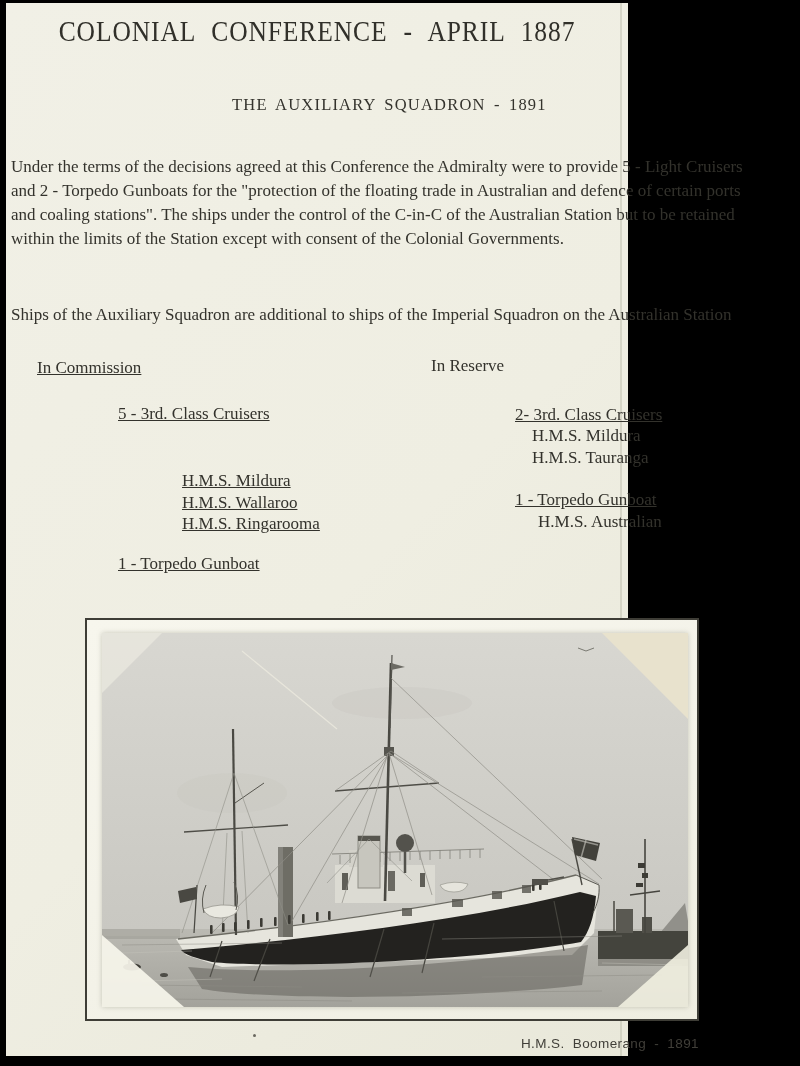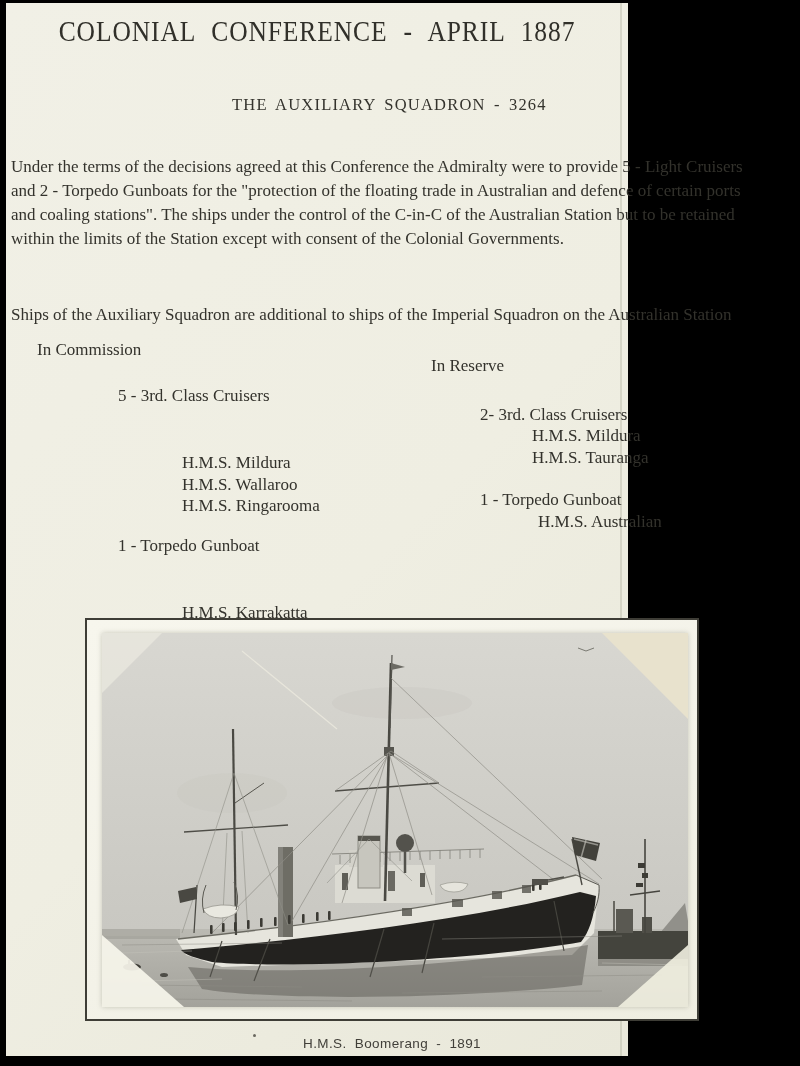--- a/index.html
+++ b/index.html
@@ -13,27 +13,27 @@
          font-size:29px;font-weight:400;letter-spacing:1px;word-spacing:10px;
          color:#31302a;transform:scaleX(.88);}
   .subtitle{position:absolute;left:226px;top:92px;margin:0;font-size:16.5px;font-weight:400;
             letter-spacing:1.2px;word-spacing:3px;color:#34332d;}
 
   .para{position:absolute;color:#33322c;font-size:17px;line-height:24px;white-space:nowrap;}
   .p1{left:5px;top:152px;}
   .p2{left:5px;top:268px;margin-top:32px;}
 
   .list-block{position:absolute;font-size:17px;color:#33322c;line-height:21.5px;white-space:nowrap;}
-  .commission{left:31px;top:336px;}
+  .commission{left:31px;top:354px;text-decoration:underline;}
   .reserve{left:425px;top:352px;}
   .commission .grp{margin-left:81px;}
   .commission .ships{margin-left:145px;margin-top:46px;}
   .commission .g1{margin-top:24px;}
   .commission .g2{margin-top:18px;}
-  .reserve .grp{margin-left:49px;}
+  .reserve .grp{margin-left:84px;text-decoration:underline;}
   .reserve .ships{margin-left:101px;}
   .reserve .ships.s2{margin-left:107px;}
   .reserve .g1{margin-top:27px;}
   .reserve .g2{margin-top:21px;}
 
   .photo-frame{position:absolute;left:79px;top:615px;width:610px;height:399px;
                border:2px solid #3e3d36;
                background:linear-gradient(160deg,#f7f6ed 0%,#f3f2e8 60%,#efeee1 100%);}
   .photo{position:absolute;left:15px;top:13px;width:586px;height:374px;background:#cfcec8;
          overflow:hidden;box-shadow:0 0 5px rgba(110,108,90,.35);}
@@ -41,34 +41,34 @@
   .mount{position:absolute;}
   .mount.tl{left:0;top:0;width:60px;height:60px;background:#f2f1e6;opacity:.55;
             clip-path:polygon(0 0,100% 0,0 100%);}
   .mount.tr{right:0;top:0;width:86px;height:86px;background:#e8e2cd;opacity:.96;
             clip-path:polygon(0 0,100% 0,100% 100%);}
   .mount.bl{left:0;bottom:0;width:82px;height:72px;background:#f7f6ec;opacity:.92;
             clip-path:polygon(0 0,0 100%,100% 100%);}
   .mount.br{right:0;bottom:0;width:70px;height:62px;background:#f1efe0;opacity:.9;
             clip-path:polygon(100% 0,100% 100%,0 100%);}
 
-  .caption{position:absolute;left:79px;top:1033px;width:614px;text-align:center;
+  .caption{position:absolute;left:79px;top:1033px;width:614px;text-align:right;
            font-family:"Liberation Sans", sans-serif;font-size:13.5px;color:#413f39;
            letter-spacing:.4px;word-spacing:4px;}
   .speck{position:absolute;left:247px;top:1031px;width:3px;height:3px;border-radius:50%;
          background:#6a6860;}
 </style>
 </head>
 <body>
 
 <div class="page">
   <div class="crease"></div>
 
   <h1 class="title">COLONIAL CONFERENCE - APRIL 1887</h1>
-  <h2 class="subtitle">THE AUXILIARY SQUADRON - 3264</h2>
+  <h2 class="subtitle">THE AUXILIARY SQUADRON - 1891</h2>
 
   <div class="para p1">
     <div>Under the terms of the decisions agreed at this Conference the Admiralty were to provide 5 - Light Cruisers</div>
     <div>and 2 - Torpedo Gunboats for the "protection of the floating trade in Australian and defence of certain ports</div>
     <div>and coaling stations". The ships under the control of the C-in-C of the Australian Station but to be retained</div>
     <div>within the limits of the Station except with consent of the Colonial Governments.</div>
   </div>
 
   <div class="para p2">
     <div>Ships of the Auxiliary Squadron are additional to ships of the Imperial Squadron on the Australian Station</div>

